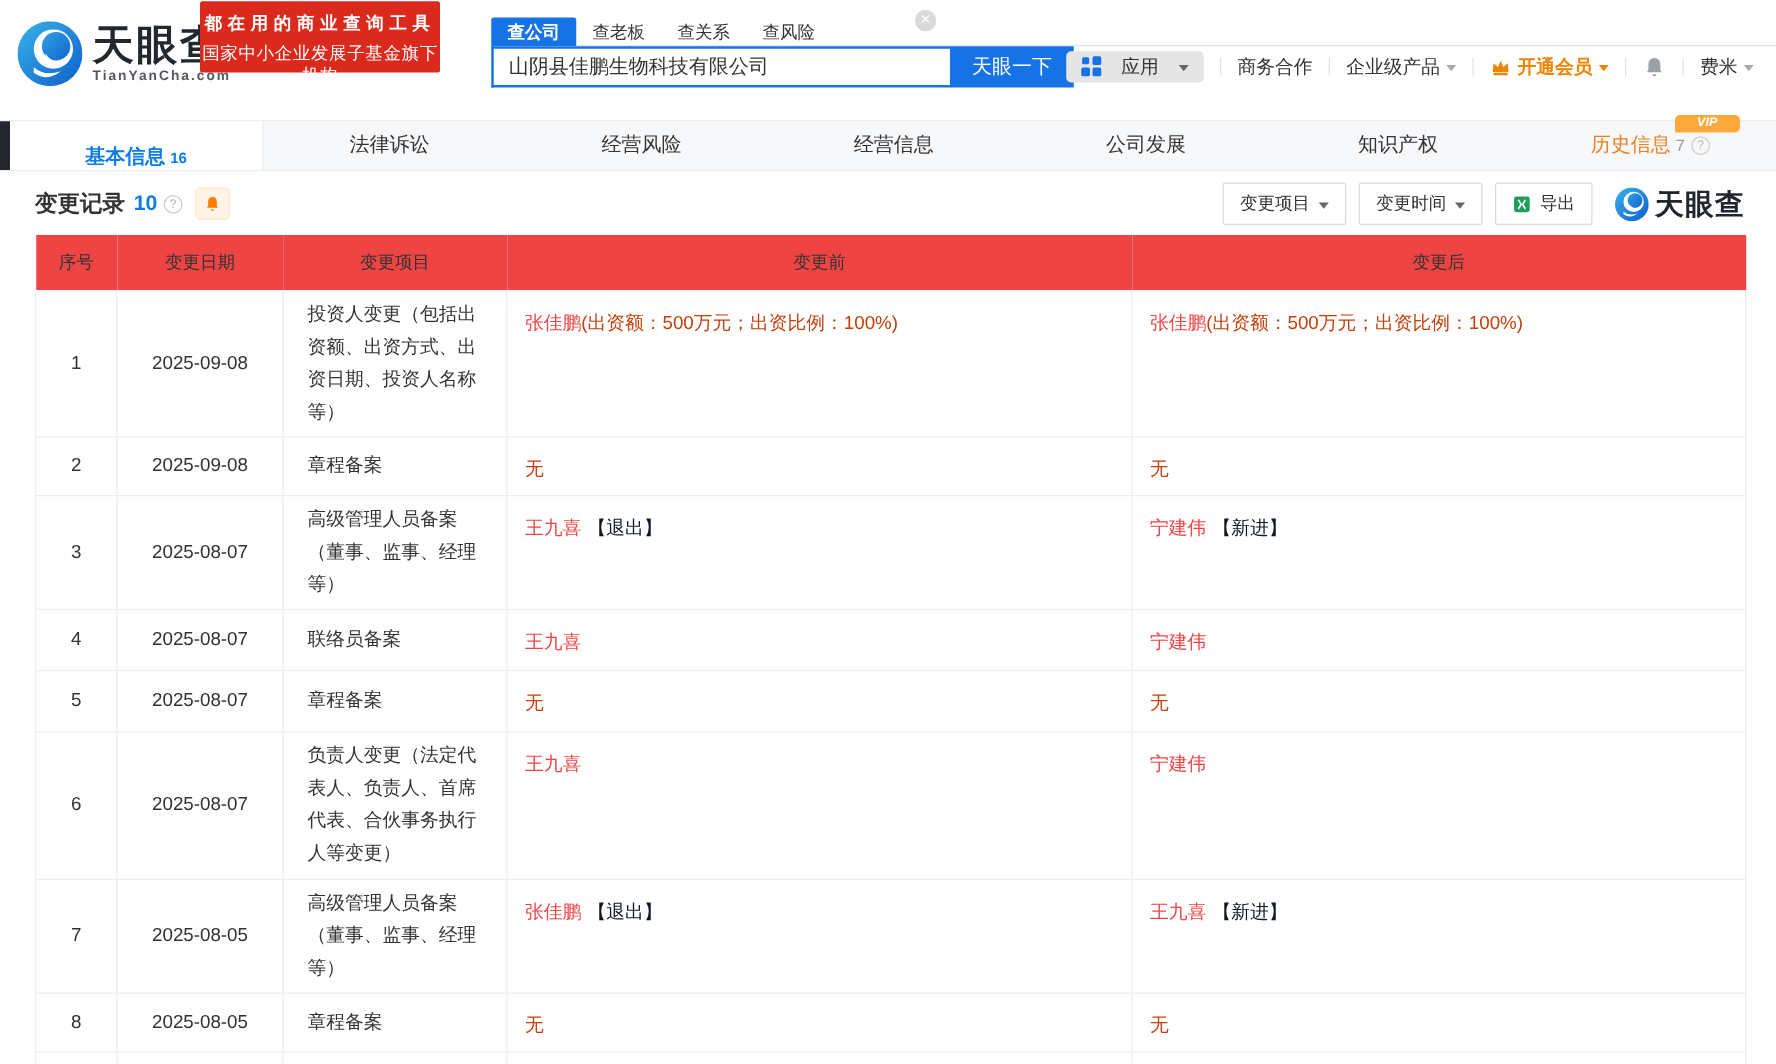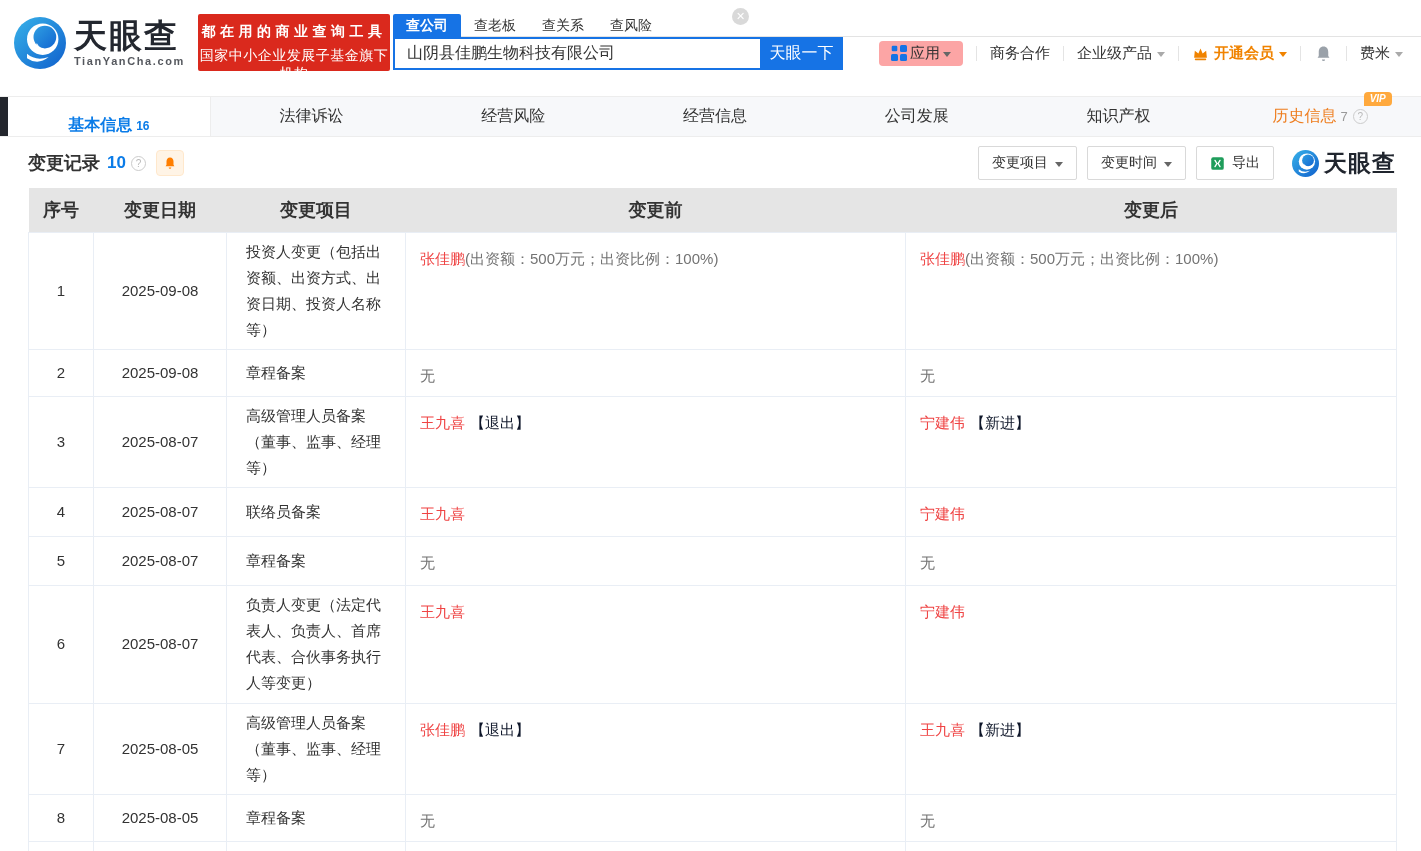--- a/index.html
+++ b/index.html
@@ -6,39 +6,39 @@
   html,body { width:1421px; height:851px; overflow:hidden; background:#fff;
     font-family:"Liberation Sans","DejaVu Sans",sans-serif; color:#333; }
 
   
   .top-header { position:relative; height:96px; background:#fff; }
   .logo-wrap { position:absolute; left:14px; top:17px; display:flex; align-items:center; }
   .logo-icon { width:52px; height:52px; }
   .logo-text { margin-left:8px; }
   .logo-brand { font-size:33px; font-weight:700; color:#23272f; letter-spacing:2px; line-height:34px; }
   .logo-domain { font-size:11px; font-weight:700; color:#55585e; letter-spacing:1.6px; margin-top:2px; }
-  .slogan { position:absolute; left:160px; top:14px; width:192px; height:57px; background:#da291d;
-    color:#fff; text-align:center; border-radius:2px; padding-top:9px;margin-left:38px; }
+  .slogan { position:absolute; left:160px; top:1px; width:192px; height:57px; background:#da291d;
+    color:#fff; text-align:center; border-radius:2px; padding-top:9px; }
   .slogan-l1 { font-size:14px; letter-spacing:4.5px; font-weight:600; }
   .slogan-l2 { font-size:14px; letter-spacing:.5px; font-weight:400; margin-top:6px; }
 
   .tabs-underline { position:absolute; left:393px; right:0; top:36px; border-top:1px solid #e3e3e3; }
   .search-tabs { position:absolute; left:393px; top:14px; display:flex; height:23px; }
   .s-tab { font-size:14px; color:#333; padding:3px 13px; cursor:pointer; white-space:nowrap; }
   .s-tab.active { background:#1673e5; color:#fff; font-weight:600; border-radius:2px 2px 0 0; }
   .search-row { position:absolute; left:393px; top:37px; display:flex; }
   .search-input { width:367px; height:33px; border:2px solid #1673e5; border-right:none; font-size:16px;
     padding:0 36px 0 12px; color:#333; outline:none; font-family:inherit; }
   .clear-icon { position:absolute; left:732px; top:8px; width:17px; height:17px; border-radius:50%;
     background:#d9d9d9; color:#fff; font-size:11px; line-height:17px; text-align:center; cursor:pointer; }
-  .search-btn { width:83px; height:33px; background:#1673e5; color:#fff; font-size:16px; border:none;
+  .search-btn { width:99px; height:33px; background:#1673e5; color:#fff; font-size:16px; border:none;
     cursor:pointer; font-family:inherit; }
 
   .top-right { position:absolute; right:18px; top:35px; height:36px; display:flex; align-items:center; gap:13px; }
-  .apps-pill { display:flex; align-items:center; gap:3px; background:#fca5a5; border-radius:4px;
+  .apps-pill { display:flex; align-items:center; gap:16px; background:#e5e5e5; border-radius:4px;
     padding:3px 12px; cursor:pointer; }
   .grid-icon { display:grid; grid-template-columns:7px 7px; grid-template-rows:7px 7px; gap:2px; }
   .grid-icon i { background:#1673e5; border-radius:1.5px; }
   .grid-icon i:first-child { transform:scale(.8); background:#1673e5; }
   .menu-item { font-size:15px; color:#333; cursor:pointer; display:flex; align-items:center; gap:5px; white-space:nowrap; }
   .v-sep { width:1px; height:15px; background:#e4e4e4; }
   .caret { width:0; height:0; border-left:4px solid transparent; border-right:4px solid transparent;
     border-top:5px solid #666; margin-top:2px; }
   .caret.gray { border-top-color:#aaa; }
   .caret.orange { border-top-color:#f08300; }
@@ -50,52 +50,52 @@
     border-bottom:1px solid #ededed; }
   .nav-strip { width:8px; background:#23262d; }
   .m-tab { flex:1; display:flex; align-items:center; justify-content:center; font-size:16px;
     color:#333; cursor:pointer; position:relative; }
   .m-tab.active { background:#fff; color:#0b7ce8; font-weight:700; border-right:1px solid #ededed;align-items:flex-end; }
   .tab-count { font-size:12px; margin-left:4px; color:#0b7ce8; font-weight:600; }
   .m-tab.history { color:#ee7d1e; }
   .m-tab.history .tab-count { color:#999; font-weight:400; font-size:13px; }
   .label-wrap { position:relative; display:inline-flex; align-items:center; }
   .vip-badge { position:absolute; top:-14px; right:-24px; background:#ffa93d; color:#fff;
-    font-size:10px; font-weight:700; font-style:italic; padding:1px 6px 2px; border-radius:4px 4px 4px 0; }
+    font-size:10px; font-weight:700; font-style:italic; padding:1px 18px 2px; border-radius:4px 4px 4px 0; }
   .help-icon { width:15px; height:15px; border:1px solid #ccc; border-radius:50%; color:#b9b9b9;
     font-size:10px; line-height:13px; text-align:center; margin-left:5px; cursor:pointer; flex:none; }
 
   
   .section-bar { display:flex; align-items:center; justify-content:space-between;
     margin:9px 25px 8px 28px; height:34px; }
   .sec-left { display:flex; align-items:center; }
   .sec-title { font-size:18px; font-weight:700; color:#333; }
   .sec-count { font-size:17px; font-weight:700; color:#0b7ce8; margin-left:7px; }
   .bell-btn { width:28px; height:26px; background:#fff4e6; border:1px solid #ffe8cc; border-radius:4px;
     margin-left:10px; display:flex; align-items:center; justify-content:center; cursor:pointer; }
   .sec-right { display:flex; align-items:center; gap:10px; }
   .filter-btn { display:flex; align-items:center; gap:7px; border:1px solid #d9d9d9; border-radius:2px;
     background:#fff; font-size:14px; color:#333; padding:7px 13px; cursor:pointer; font-family:inherit; }
   .watermark { display:flex; align-items:center; gap:5px; margin-left:8px; }
   .watermark-text { font-size:23px; font-weight:800; color:#20252e; letter-spacing:1px; }
 
   
   table { border-collapse:collapse; margin-left:28px; width:1368px; table-layout:fixed; }
-  thead th { background:#e5e5e5; height:44px; font-weight:700; font-size:18px; color:#333; }
+  thead th { background:#ef4444; height:44px; font-weight:400; font-size:14px; color:#333; }
   tbody td { border:1px solid #e9eef5; font-size:15px; line-height:26px; padding:6px 25px;
     vertical-align:middle; word-break:break-all; }
   td.c-no, td.c-date { text-align:center; }
   td.c-item { padding-left:19px; padding-right:16px; }
   td.c-before, td.c-after { vertical-align:top; padding:13px 14px 6px; }
   tr.r1 td { height:93px; } tr.r2 td { height:47px; } tr.r3 td { height:65px; }
   tr.r4 td, tr.r5 td { height:49px; } tr.r6 td { height:118px; } tr.r7 td { height:64px; }
   tr.r8 td { height:47px; } tr.r9 td { height:118px; }
   .seg-link { color:#ef4444; cursor:pointer; }
   .seg-red { color:#0f172a; margin-left:5px; }
-  .seg-plain { color:#737373; }
+  .seg-plain { color:#c2410c; }
 </style>
 </head>
 <body>
 
 <div class="top-header">
   <div class="logo-wrap">
     <svg class="logo-icon" viewBox="0 0 48 48">
       <defs>
         <linearGradient id="g1" x1="0" y1="0" x2="1" y2="1">
           <stop offset="0" stop-color="#38b2e9"></stop>

